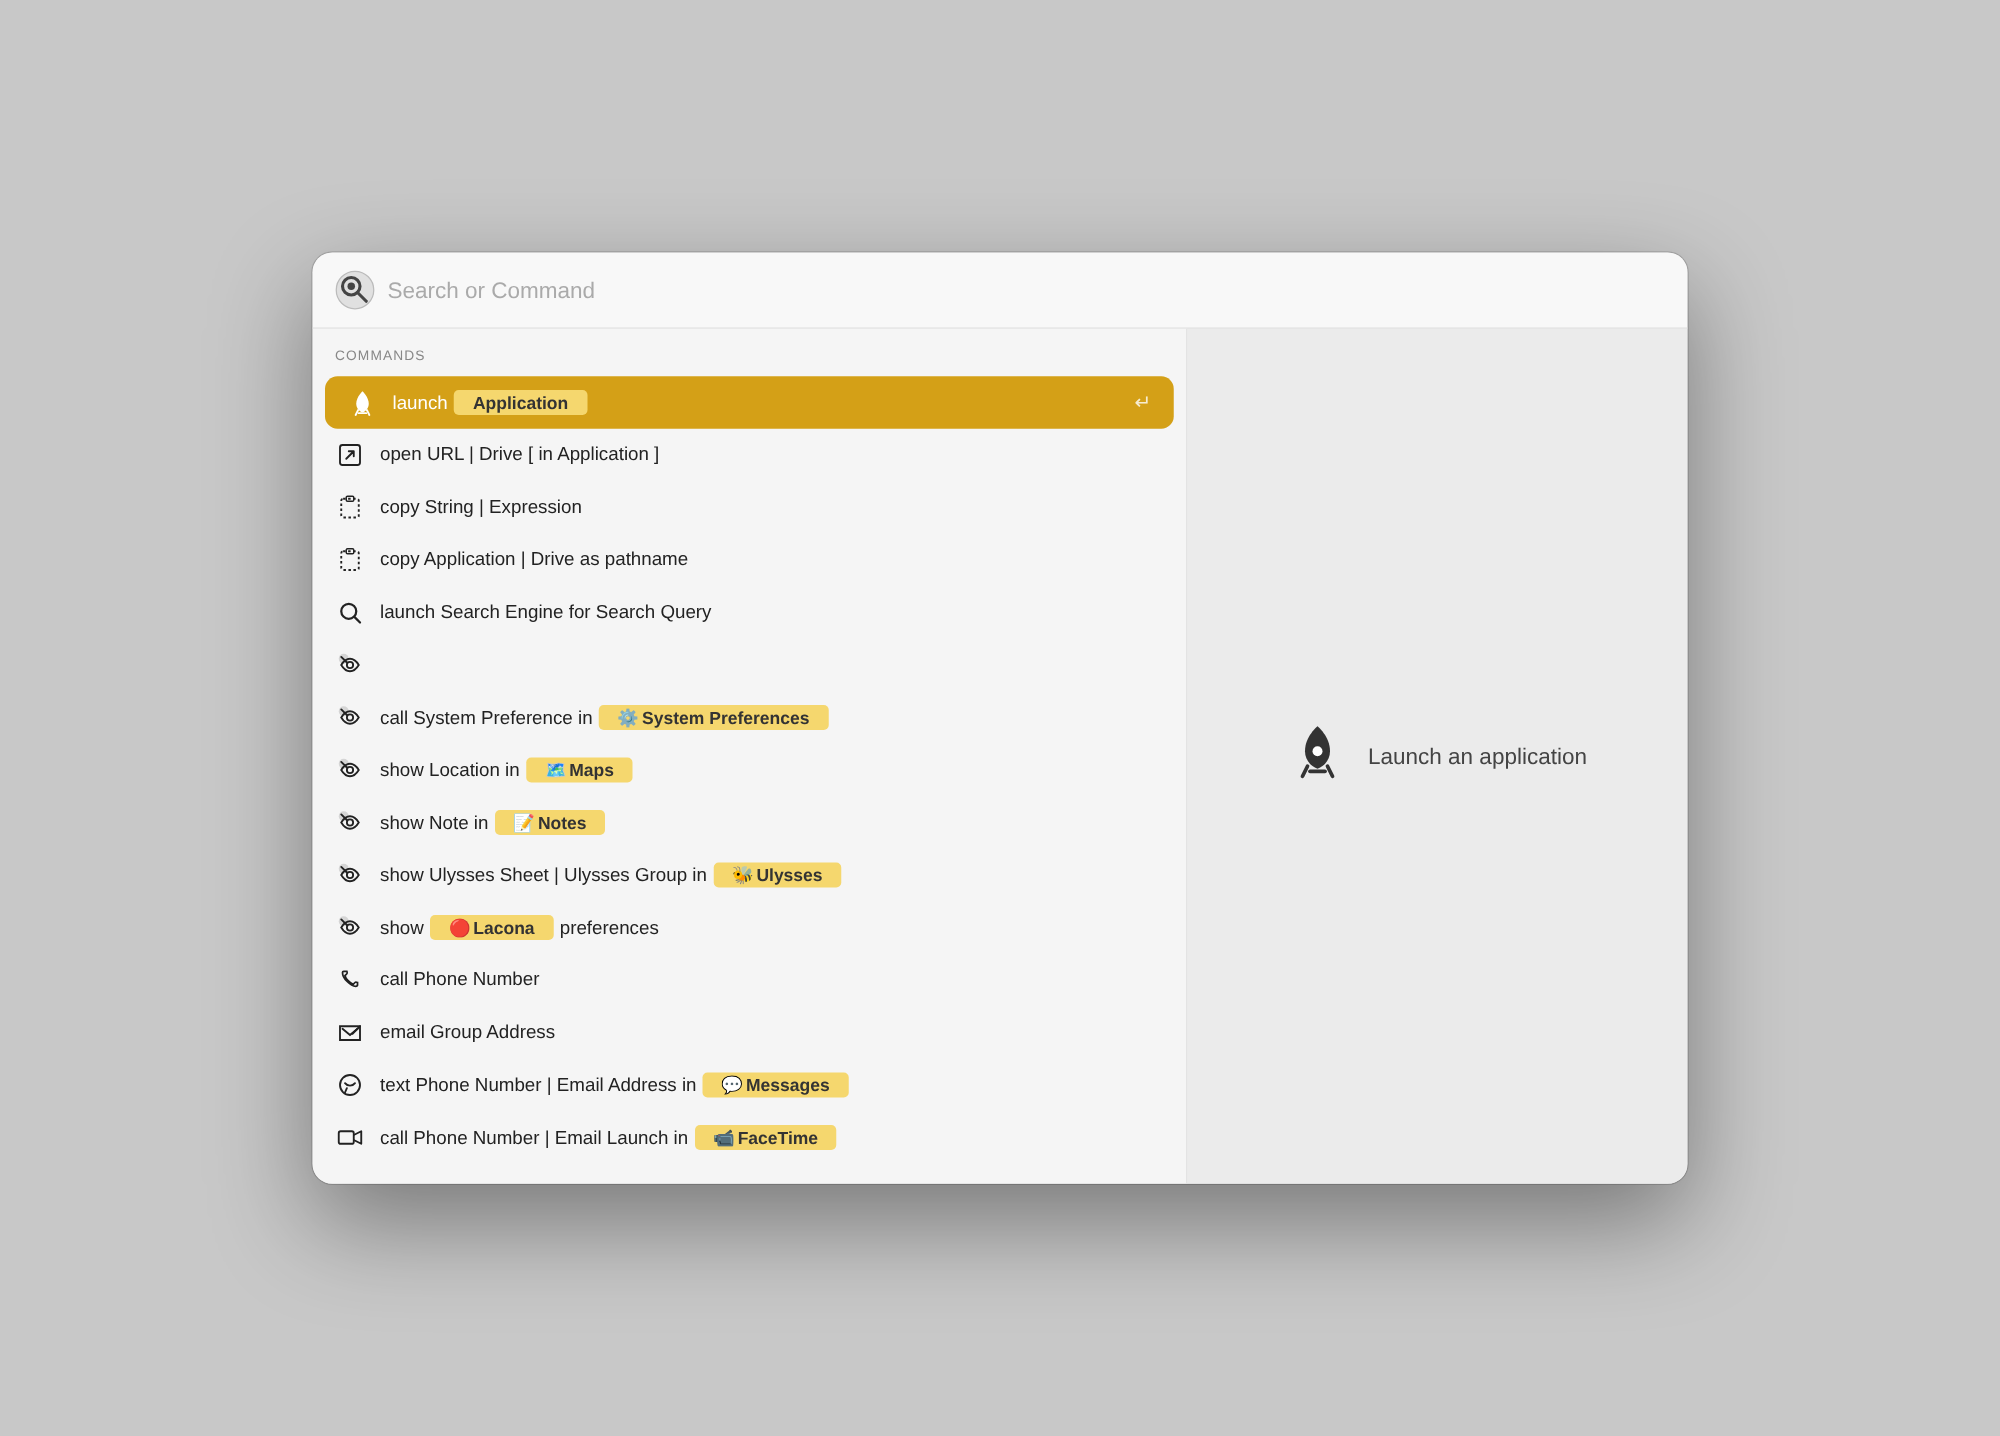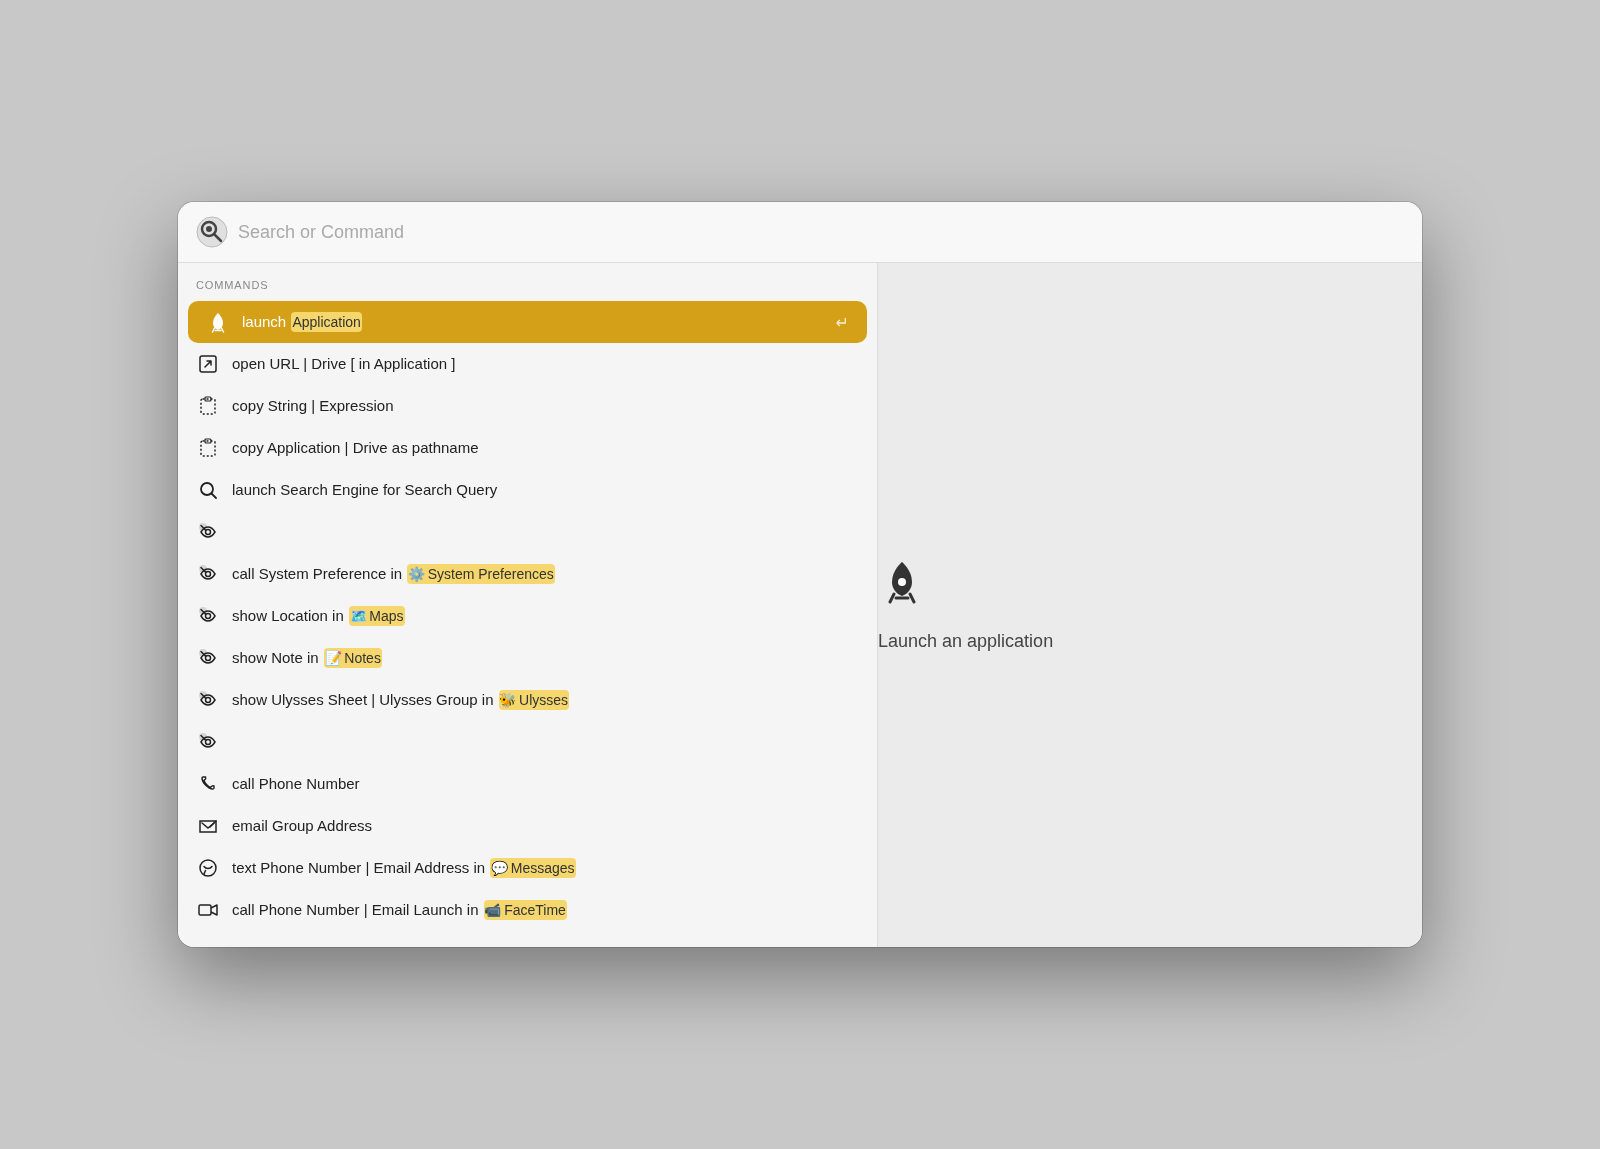--- a/index.html
+++ b/index.html
@@ -6,21 +6,21 @@
     body {
       background: #c8c8c8;
       display: flex;
       align-items: center;
       justify-content: center;
       min-height: 100vh;
       font-family: -apple-system, BlinkMacSystemFont, "SF Pro Text", "Helvetica Neue", sans-serif;
     }
 
     .window {
-      width: 1244px;
+      width: 1100px;
       background: #f0f0f0;
       border-radius: 16px;
       box-shadow: 0 30px 80px rgba(0,0,0,0.4), 0 0 0 1px rgba(0,0,0,0.15);
       overflow: hidden;
     }
 
     
     .search-bar {
       display: flex;
       align-items: center;
@@ -104,43 +104,44 @@
     .command-text {
       flex: 1;
       line-height: 1.3;
     }
 
     .tag {
       display: inline-block;
       background: #f5d76e;
       color: #333;
       border-radius: 4px;
-      padding: 1px 1px;
+      padding: 1px 15px;
       font-size: 14px;
-      font-weight: 400;
+      font-weight: 700;
       margin: 0 1px;
     }
 
     .tag.with-emoji {
       display: inline-flex;
       align-items: center;
       gap: 2px;
     }
 
     .enter-icon {
       color: rgba(255,255,255,0.8);
       font-size: 16px;
     }
 
     
     .right-panel {
       flex: 1;
       background: #ebebeb;
       display: flex;
-      flex-direction: column;
+      flex-direction: row;
+      align-items: center;
       justify-content: center;
       gap: 16px;
     }
 
     .detail-icon {
       font-size: 36px;
       color: #333;
     }
 
     .detail-text {
@@ -280,20 +281,21 @@
           </div>
           <div class="command-item">
             <div class="command-icon">
               <svg width="22" height="22" viewBox="0 0 22 22" fill="none">
                 <path d="M4 11C4 11 7 6 11 6C15 6 18 11 18 11C18 11 15 16 11 16C7 16 4 11 4 11Z" stroke="currentColor" stroke-width="1.5" fill="none"></path>
                 <circle cx="11" cy="11" r="2.5" stroke="currentColor" stroke-width="1.5" fill="none"></circle>
                 <circle cx="6" cy="6" r="4" fill="currentColor" opacity="0.15"></circle>
                 <path d="M4 4.5L8.5 9" stroke="currentColor" stroke-width="1.5" stroke-linecap="round"></path>
               </svg>
             </div>
+            <div class="command-text"><span>show </span><span class="tag with-emoji"><span>🔴</span>Lacona</span><span> preferences</span></div>
           </div>
           <div class="command-item">
             <div class="command-icon">
               <svg width="22" height="22" viewBox="0 0 22 22" fill="none">
                 <path d="M6 4C6 4 5 4 5 5C5 6 5.5 9 8.5 12C11.5 15 14.5 16 15.5 16C16.5 16 17 15.5 17 15L17 13C17 13 15.5 12.5 15 13L13.5 14.5C13.5 14.5 11.5 13.5 9.5 11.5C7.5 9.5 7 7.5 7 7.5L8.5 6C9 5.5 8.5 4 8.5 4L6 4Z" stroke="currentColor" stroke-width="1.4" fill="none"></path>
               </svg>
             </div>
             <div class="command-text"><span>call Phone Number</span></div>
           </div>
           <div class="command-item">

